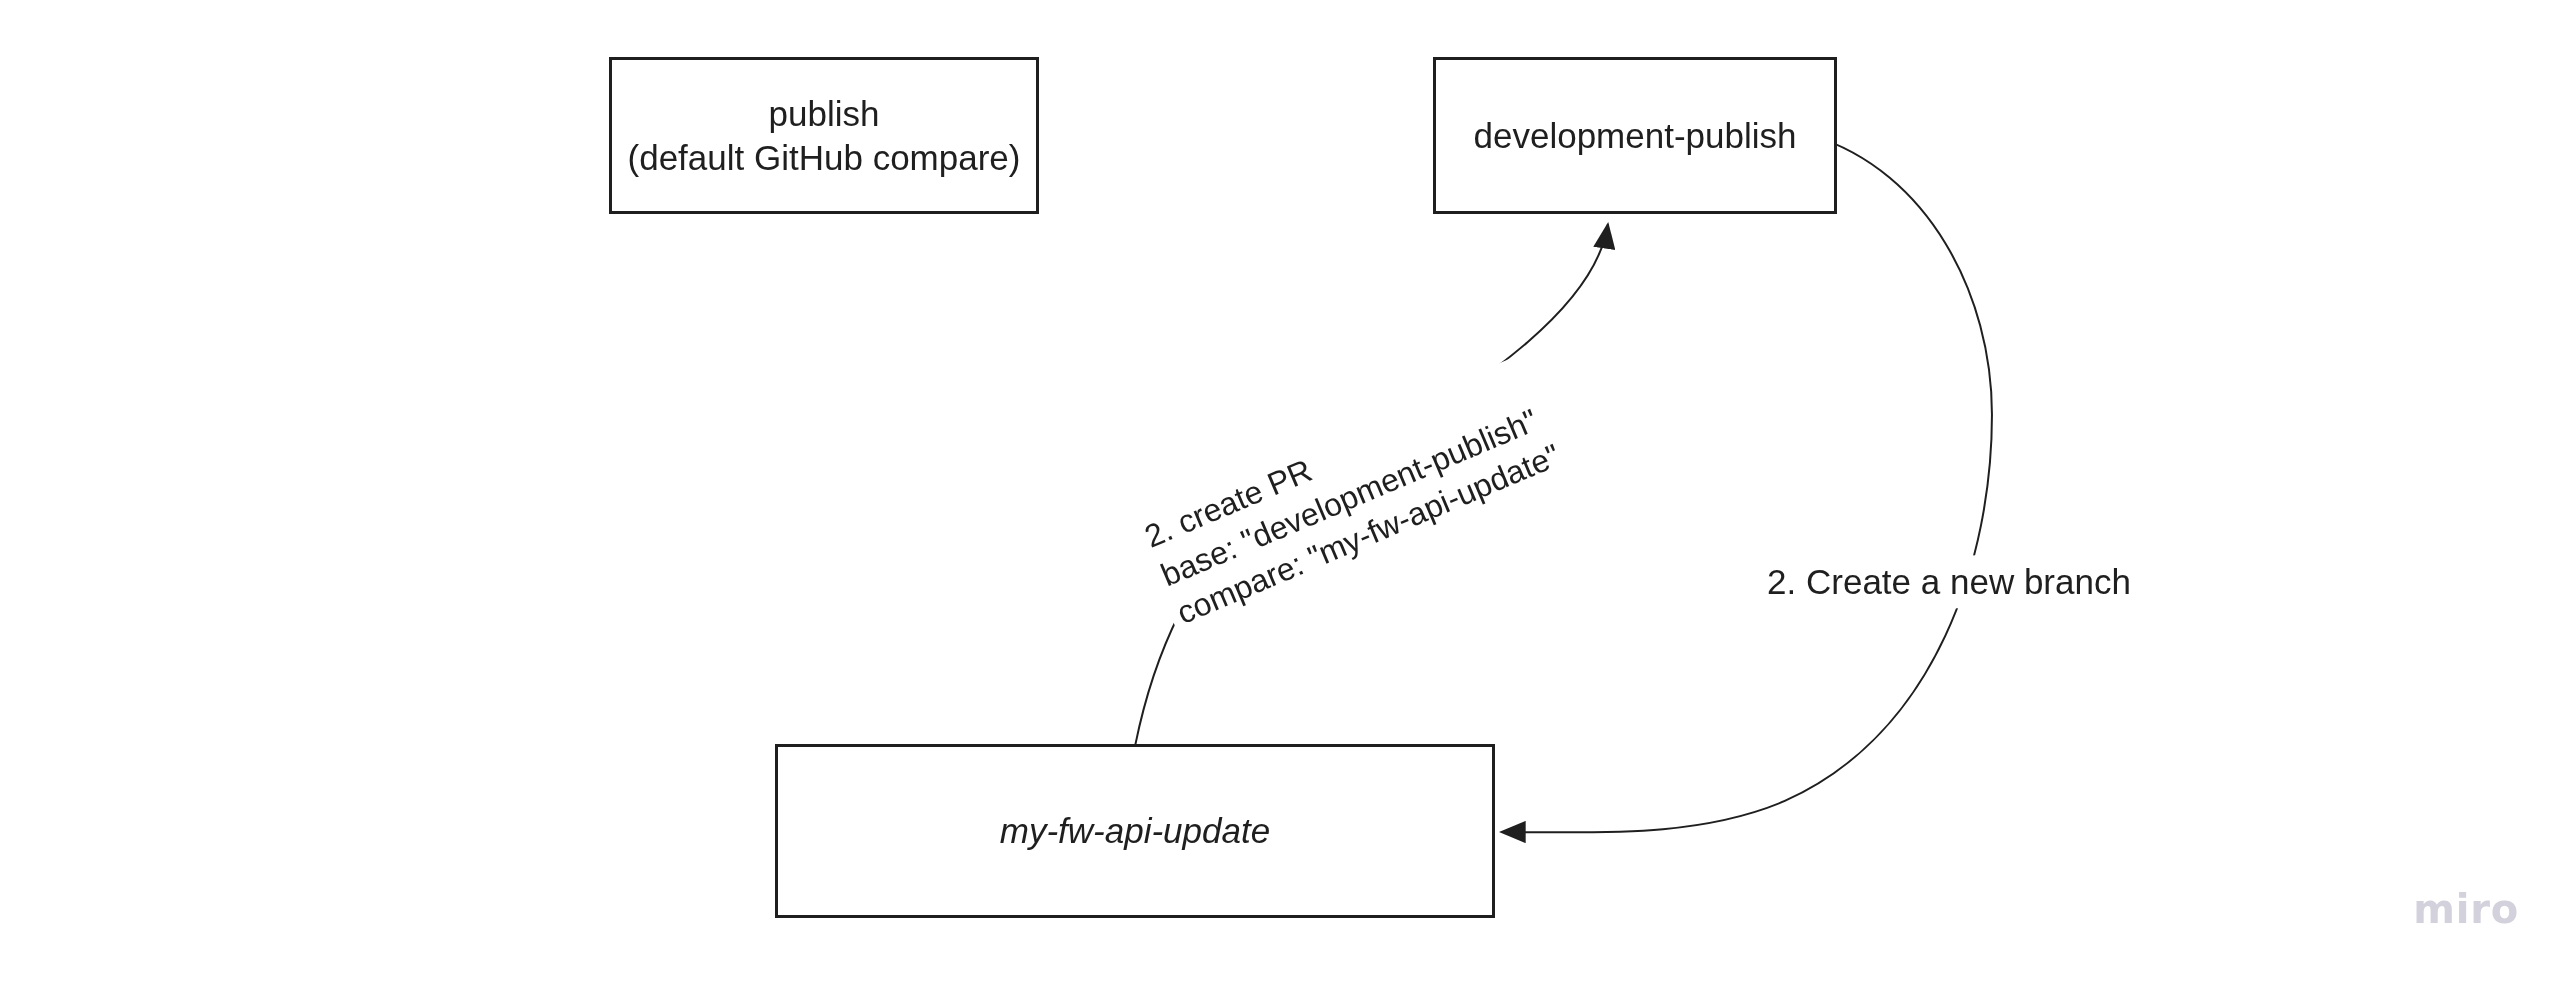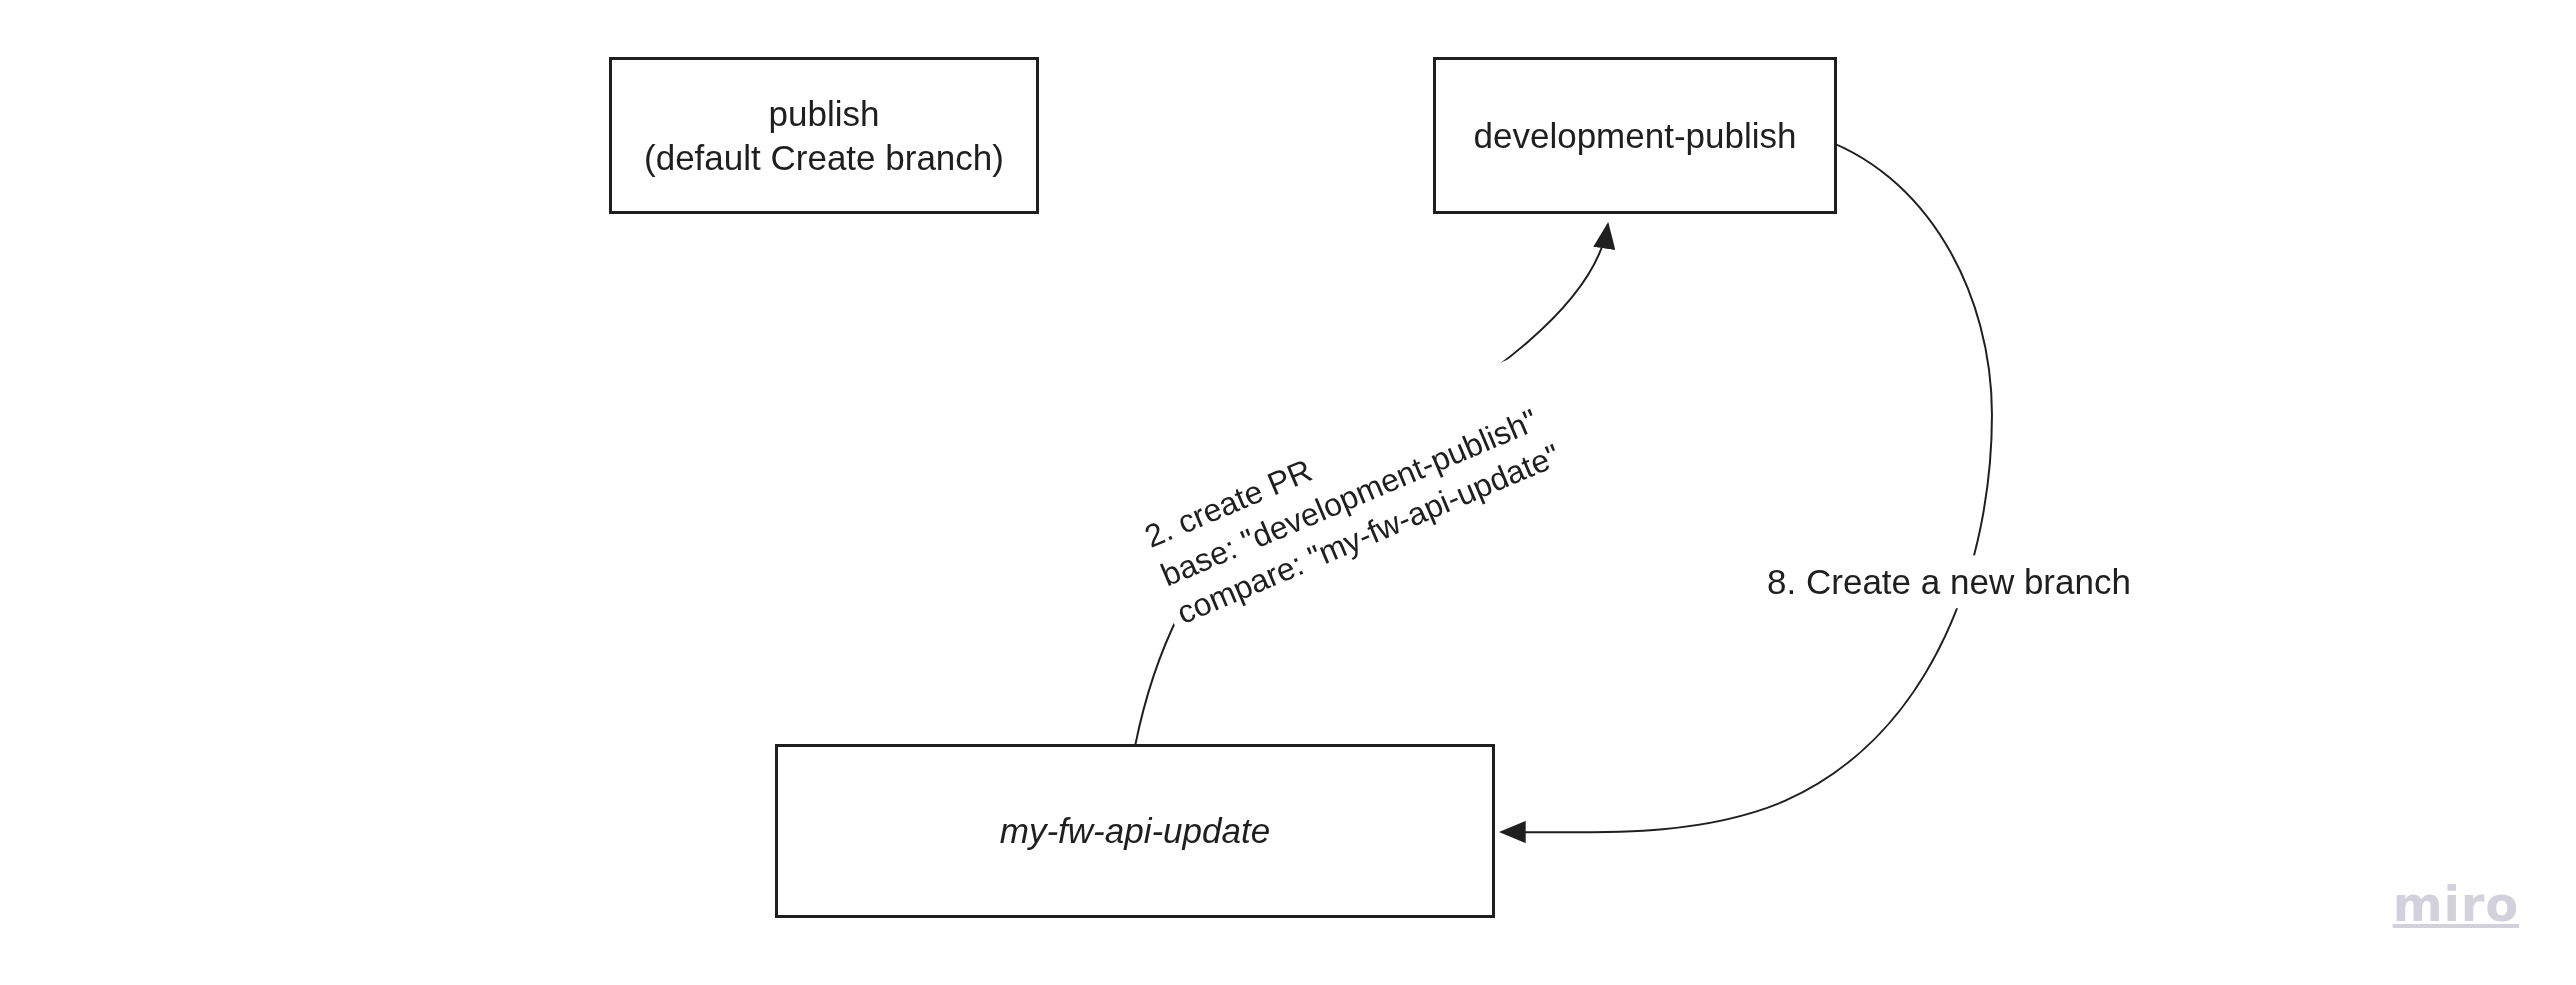--- a/index.html
+++ b/index.html
@@ -60,25 +60,24 @@
     line-height: 1.3;
     padding: 3.2px 8px;
     text-align: left;
   }
   .watermark {
     position: absolute;
     right: 57px;
     bottom: 54px;
     font-family: "DejaVu Sans", "Liberation Sans", sans-serif;
     font-weight: bold;
-    font-size: 48px;
+    font-size: 40px;
     letter-spacing: 0.8px;
     color: #d2d1dc;
     user-select: none;
-    text-decoration: underline;
   }
 </style>
 </head>
 <body>
 
 <div class="canvas">
 
   <svg class="edges-layer" width="2576" height="986" viewBox="0 0 3233 1237">
     <defs>
       <marker id="arrowhead" viewBox="0 0 12 10" refX="11" refY="5" markerUnits="userSpaceOnUse" markerWidth="34" markerHeight="28" orient="auto">
@@ -91,32 +90,32 @@
              C 2500 700, 2430 920, 2240 1005
              C 2130 1052, 2000 1044, 1884 1044" marker-end="url(#arrowhead)"></path>
 
     <path class="edge" d="M 1425 934
              C 1438 870, 1455 820, 1480 770
              C 1560 610, 1990 470, 2018 281" marker-end="url(#arrowhead)"></path>
   </svg>
 
   <div class="node" id="node-publish">
     <span>publish
-(default Create branch)</span>
+(default GitHub compare)</span>
   </div>
 
   <div class="node" id="node-development">
     <span>development-publish</span>
   </div>
 
   <div class="node" id="node-my-fw-api-update">
     <span>my-fw-api-update</span>
   </div>
 
-  <div class="edge-label" id="label-create-branch">8. Create a new branch</div>
+  <div class="edge-label" id="label-create-branch">2. Create a new branch</div>
 
   <div class="edge-label" id="label-create-pr">2. create PR
 base: "development-publish"
 compare: "my-fw-api-update"</div>
 
   <div class="watermark">miro</div>
 
 </div>
 
 

